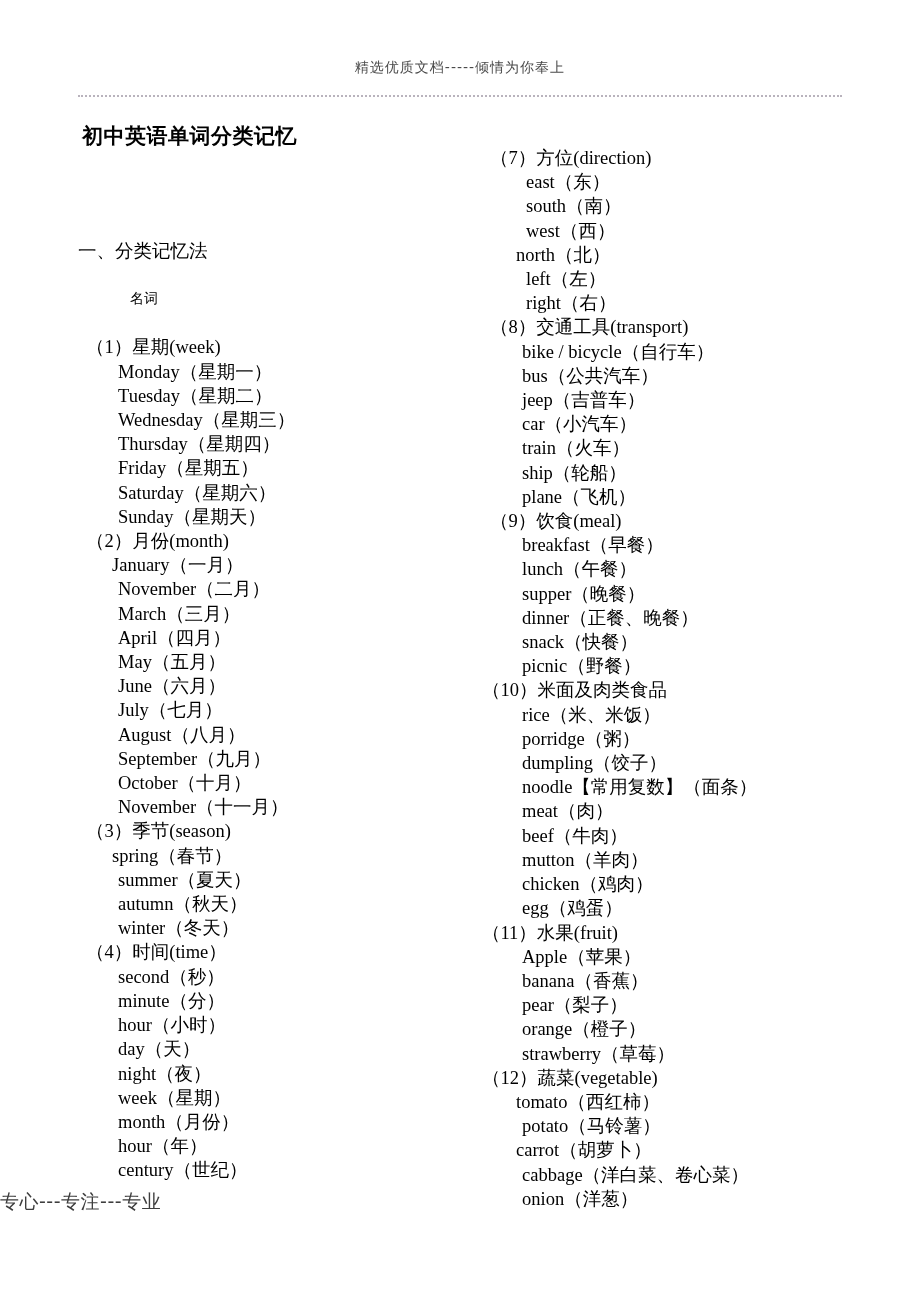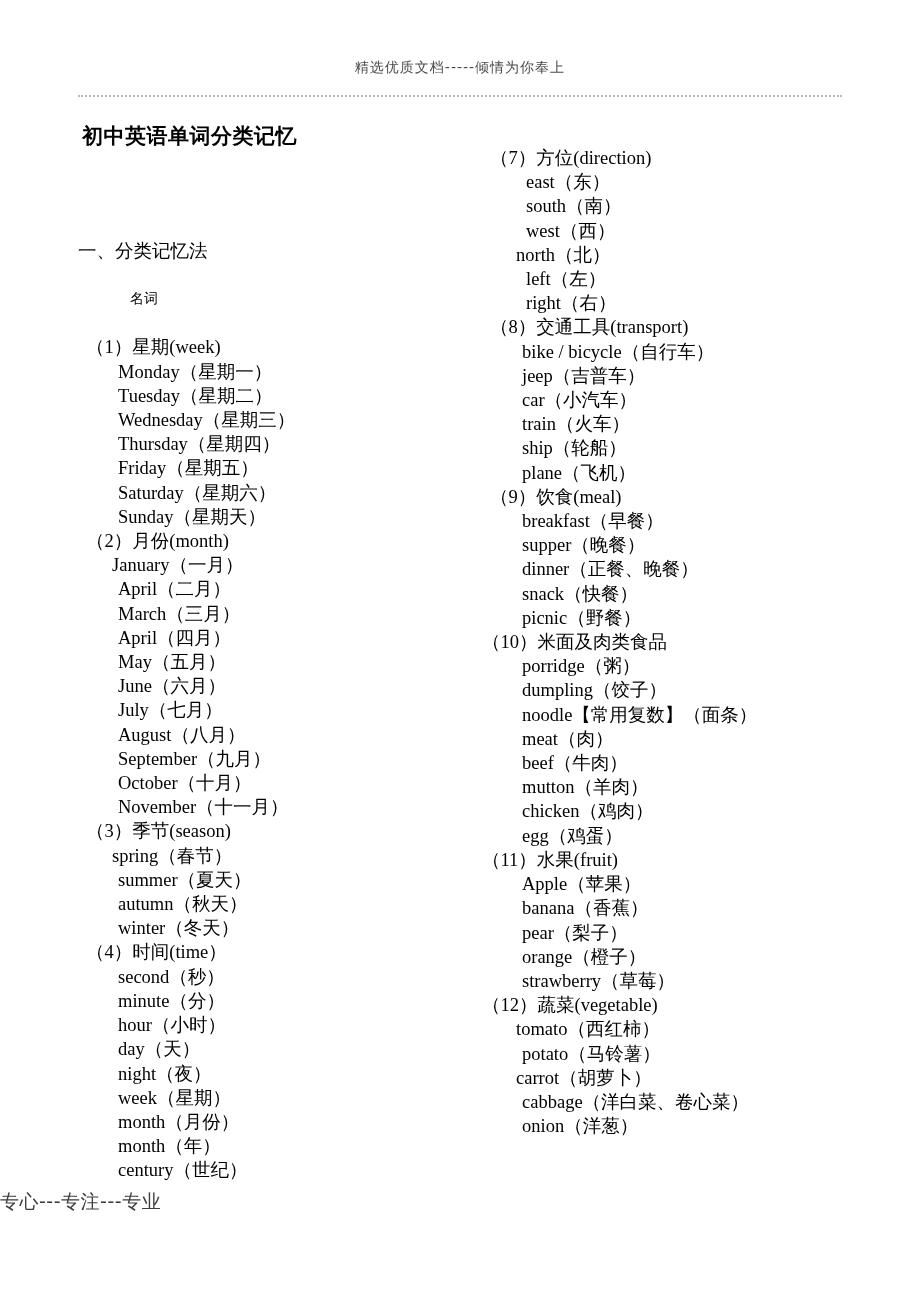--- a/index.html
+++ b/index.html
@@ -125,21 +125,21 @@
   <div class="line entry">Monday（星期一）</div>
   <div class="line entry">Tuesday（星期二）</div>
   <div class="line entry">Wednesday（星期三）</div>
   <div class="line entry">Thursday（星期四）</div>
   <div class="line entry">Friday（星期五）</div>
   <div class="line entry">Saturday（星期六）</div>
   <div class="line entry">Sunday（星期天）</div>
 
   <div class="line group">（2）月份(month)</div>
   <div class="line entry-tight">January（一月）</div>
-  <div class="line entry">April（二月）</div>
+  <div class="line entry">November（二月）</div>
   <div class="line entry">March（三月）</div>
   <div class="line entry">April（四月）</div>
   <div class="line entry">May（五月）</div>
   <div class="line entry">June（六月）</div>
   <div class="line entry">July（七月）</div>
   <div class="line entry">August（八月）</div>
   <div class="line entry">September（九月）</div>
   <div class="line entry">October（十月）</div>
   <div class="line entry">November（十一月）</div>
 
@@ -150,51 +150,54 @@
   <div class="line entry">winter（冬天）</div>
 
   <div class="line group">（4）时间(time）</div>
   <div class="line entry">second（秒）</div>
   <div class="line entry">minute（分）</div>
   <div class="line entry">hour（小时）</div>
   <div class="line entry">day（天）</div>
   <div class="line entry">night（夜）</div>
   <div class="line entry">week（星期）</div>
   <div class="line entry">month（月份）</div>
-  <div class="line entry">month（年）</div>
+  <div class="line entry">hour（年）</div>
   <div class="line entry">century（世纪）</div>
 
 </div>
 
 <div class="col col-right">
 
   <div class="line group">（7）方位(direction)</div>
   <div class="line entry-wide">east（东）</div>
   <div class="line entry-wide">south（南）</div>
   <div class="line entry-wide">west（西）</div>
   <div class="line entry-tight">north（北）</div>
   <div class="line entry-wide">left（左）</div>
   <div class="line entry-wide">right（右）</div>
 
   <div class="line group">（8）交通工具(transport)</div>
   <div class="line entry">bike / bicycle（自行车）</div>
+  <div class="line entry">bus（公共汽车）</div>
   <div class="line entry">jeep（吉普车）</div>
   <div class="line entry">car（小汽车）</div>
   <div class="line entry">train（火车）</div>
   <div class="line entry">ship（轮船）</div>
   <div class="line entry">plane（飞机）</div>
 
   <div class="line group">（9）饮食(meal)</div>
   <div class="line entry">breakfast（早餐）</div>
+  <div class="line entry">lunch（午餐）</div>
   <div class="line entry">supper（晚餐）</div>
   <div class="line entry">dinner（正餐、晚餐）</div>
   <div class="line entry">snack（快餐）</div>
   <div class="line entry">picnic（野餐）</div>
 
   <div class="line">（10）米面及肉类食品</div>
+  <div class="line entry">rice（米、米饭）</div>
   <div class="line entry">porridge（粥）</div>
   <div class="line entry">dumpling（饺子）</div>
   <div class="line entry">noodle【常用复数】（面条）</div>
   <div class="line entry">meat（肉）</div>
   <div class="line entry">beef（牛肉）</div>
   <div class="line entry">mutton（羊肉）</div>
   <div class="line entry">chicken（鸡肉）</div>
   <div class="line entry">egg（鸡蛋）</div>
 
   <div class="line">（11）水果(fruit)</div>

